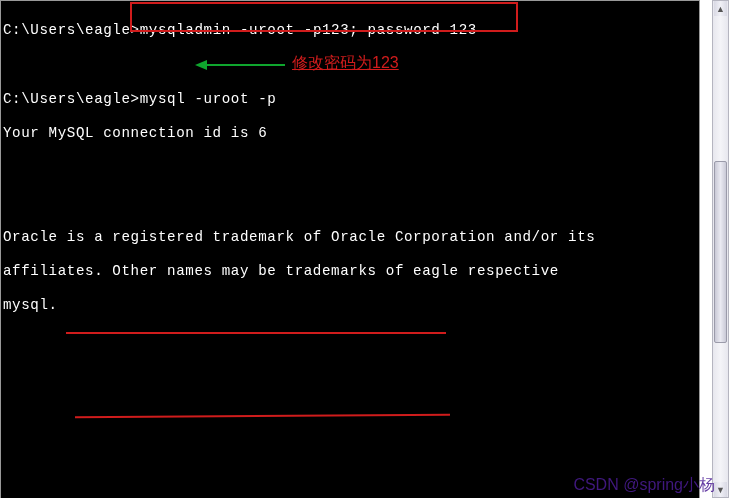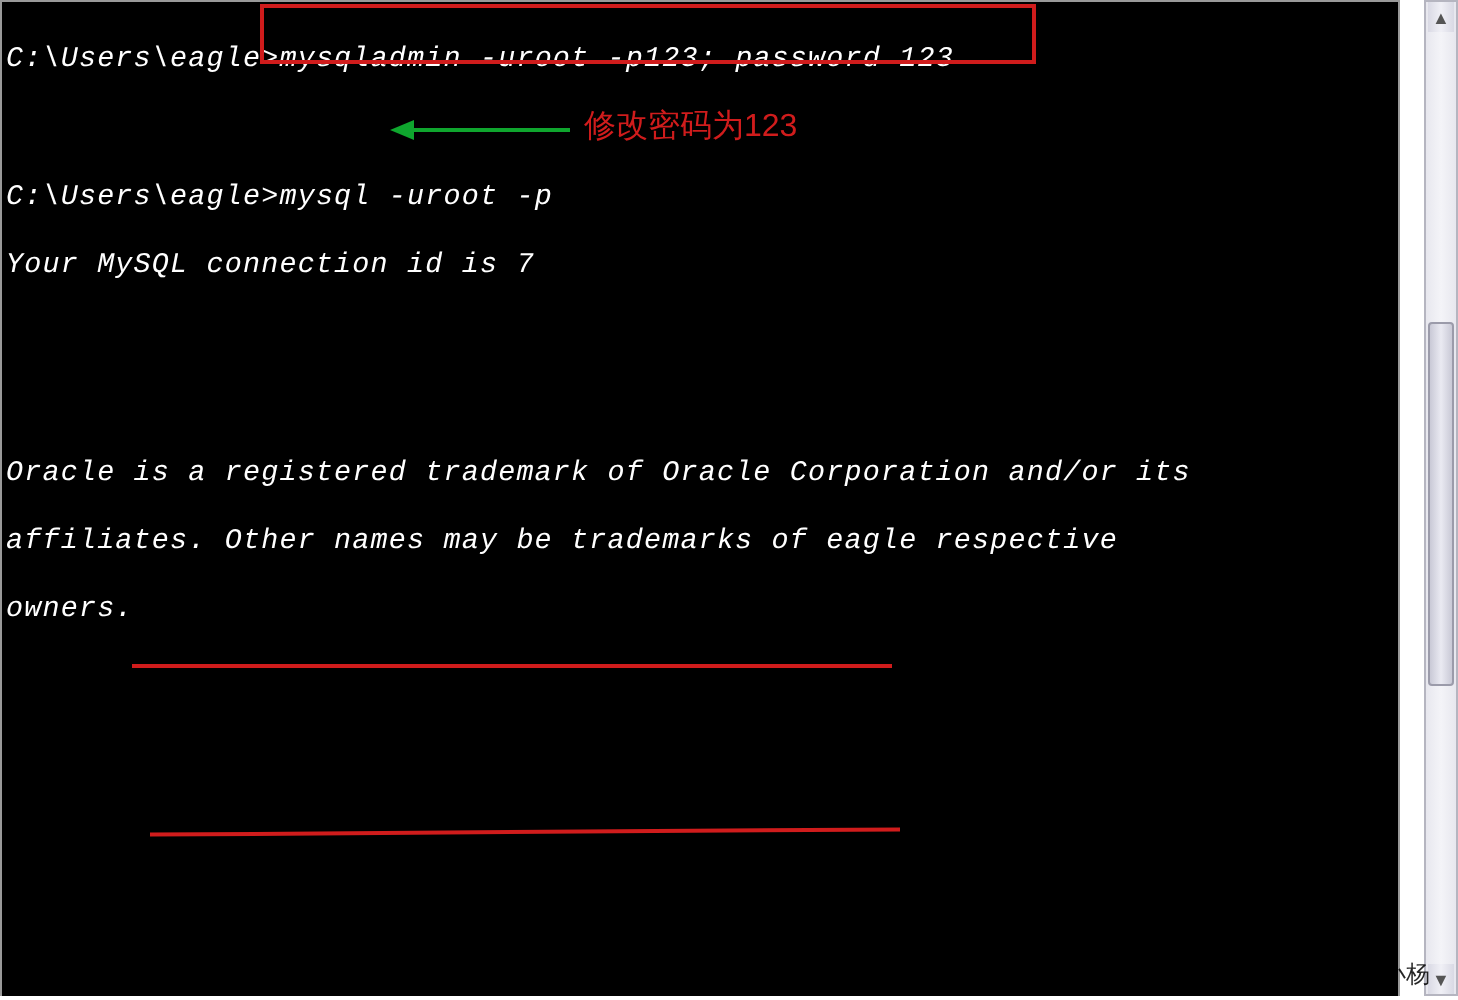--- a/index.html
+++ b/index.html
@@ -79,40 +79,40 @@
   .arrow-green-head {
     position:absolute; width:0;height:0;
     border-top:5px solid transparent;
     border-bottom:5px solid transparent;
     border-right:12px solid #0fa62e;
   }
   .anno-red { color:#d01c1c; font-family:"Microsoft YaHei","SimHei",sans-serif; font-size:16px; position:absolute;}
   .underline-red { position:absolute; height:2px; background:#d01c1c; }
   .watermark {
     position:absolute; right:14px; bottom:4px;
-    color:#000000; font-size:12px;
+    color:#4c1d95; font-size:16px;
     font-family:Liberation Sans, sans-serif;
     opacity:0.85;
   }
-  .row { height:17.2px;font-style:italic; }
+  .row { height:17.2px; }
 </style>
 </head>
 <body>
 
 <div class="frame">
 <div class="terminal">
 <div class="row"><span>C:\Users\eagle&gt;</span><span>mysqladmin -uroot -p123; password 123</span></div>
 <div class="row"></div>
 <div class="row"><span>C:\Users\eagle&gt;</span><span>mysql -uroot -p</span></div>
-<div class="row"><span>Your MySQL connection id is 7</span></div>
+<div class="row"><span>Your MySQL connection id is 6</span></div>
 <div class="row"></div>
 <div class="row"></div>
 <div class="row"><span>Oracle is a registered trademark of Oracle Corporation and/or its</span></div>
 <div class="row"><span>affiliates. Other names may be trademarks of eagle respective</span></div>
-<div class="row"><span>owners.</span></div>
+<div class="row"><span>mysql.</span></div>
 <div class="row"></div>
 
 
 
 
 
 
 
 
 
@@ -121,21 +121,21 @@
 
 
 
 
 </div>
 
 <div class="box-red" style="left:130px; top:2px; width:388px; height:30px;"></div>
 
 <div class="arrow-green-line" style="left:205px; top:64px; width:80px;"></div>
 <div class="arrow-green-head" style="left:195px; top:60px;"></div>
-<div class="anno-red" style="left:292px; top:53px;">修改密码为123</div>
+<div class="anno-red" style="left:292px; top:53px;text-decoration:underline;">修改密码为123</div>
 
 <div class="underline-red" style="left:66px; top:332px; width:380px;"></div>
 
 <div class="underline-red" style="left:75px; top:415px; width:375px; height:2px; transform:rotate(-0.4deg);"></div>
 
 </div>
 
 <div class="scrollbar">
   <div class="arrow top">▲</div>
   <div class="thumb"></div>

